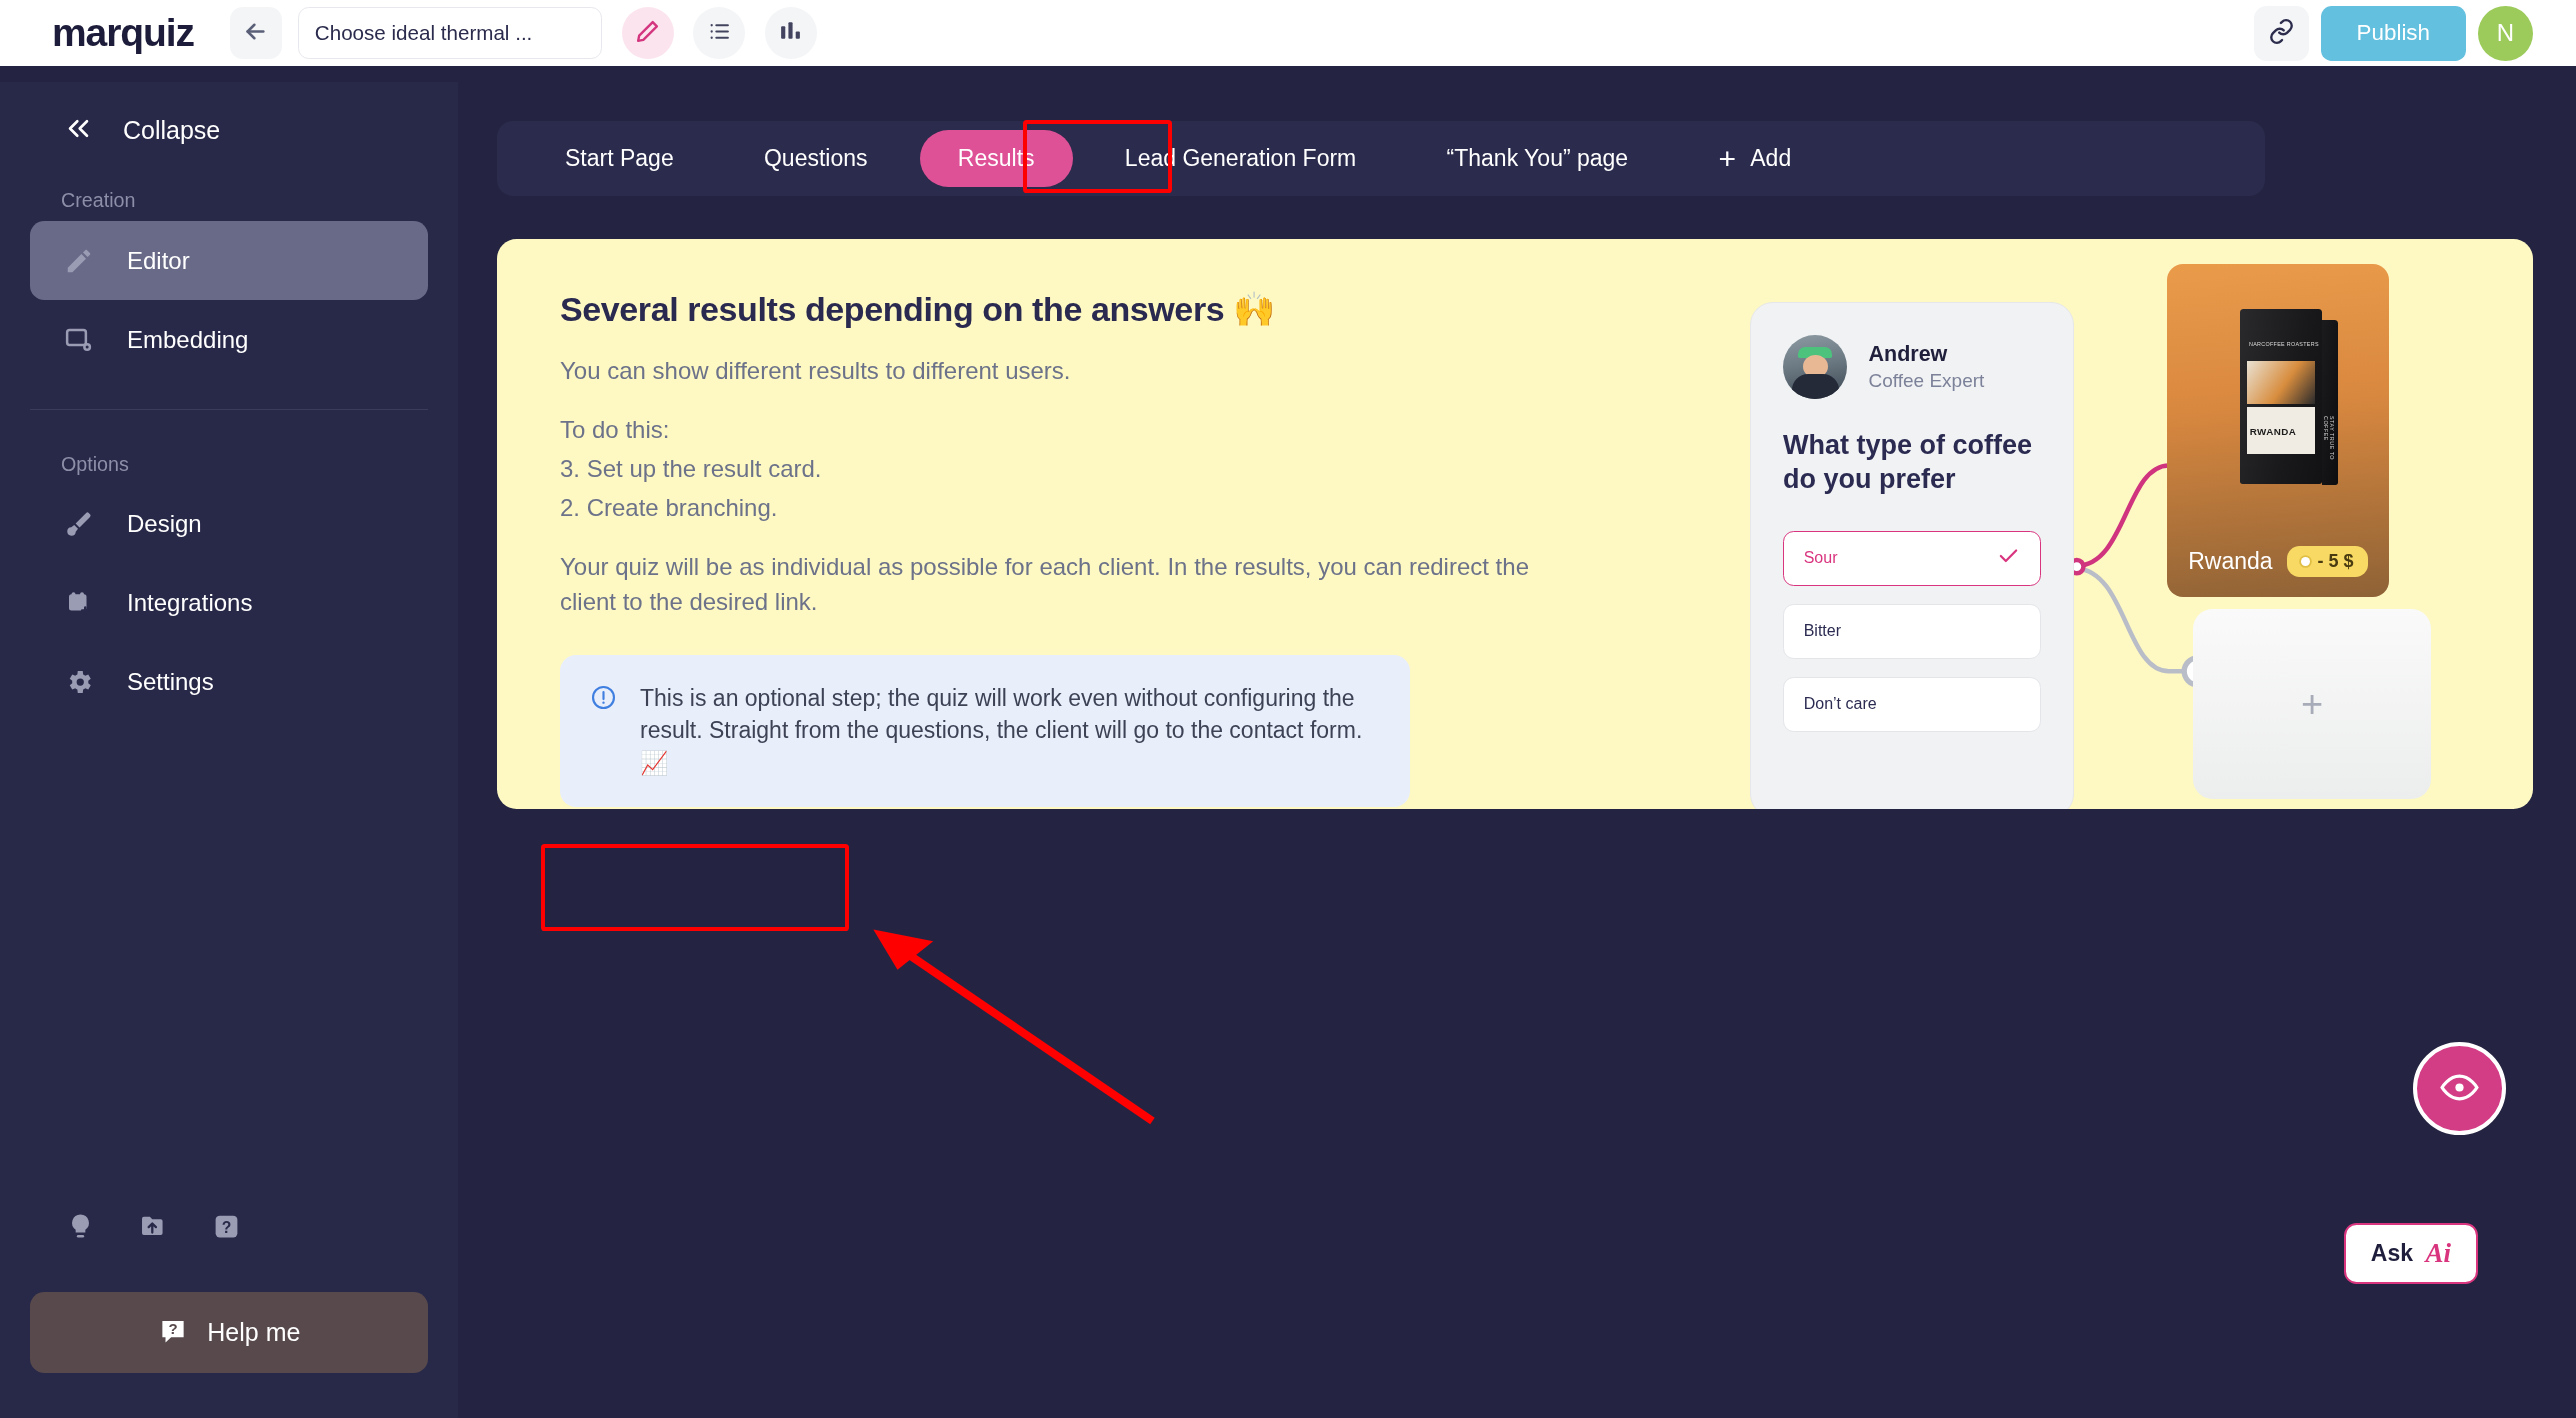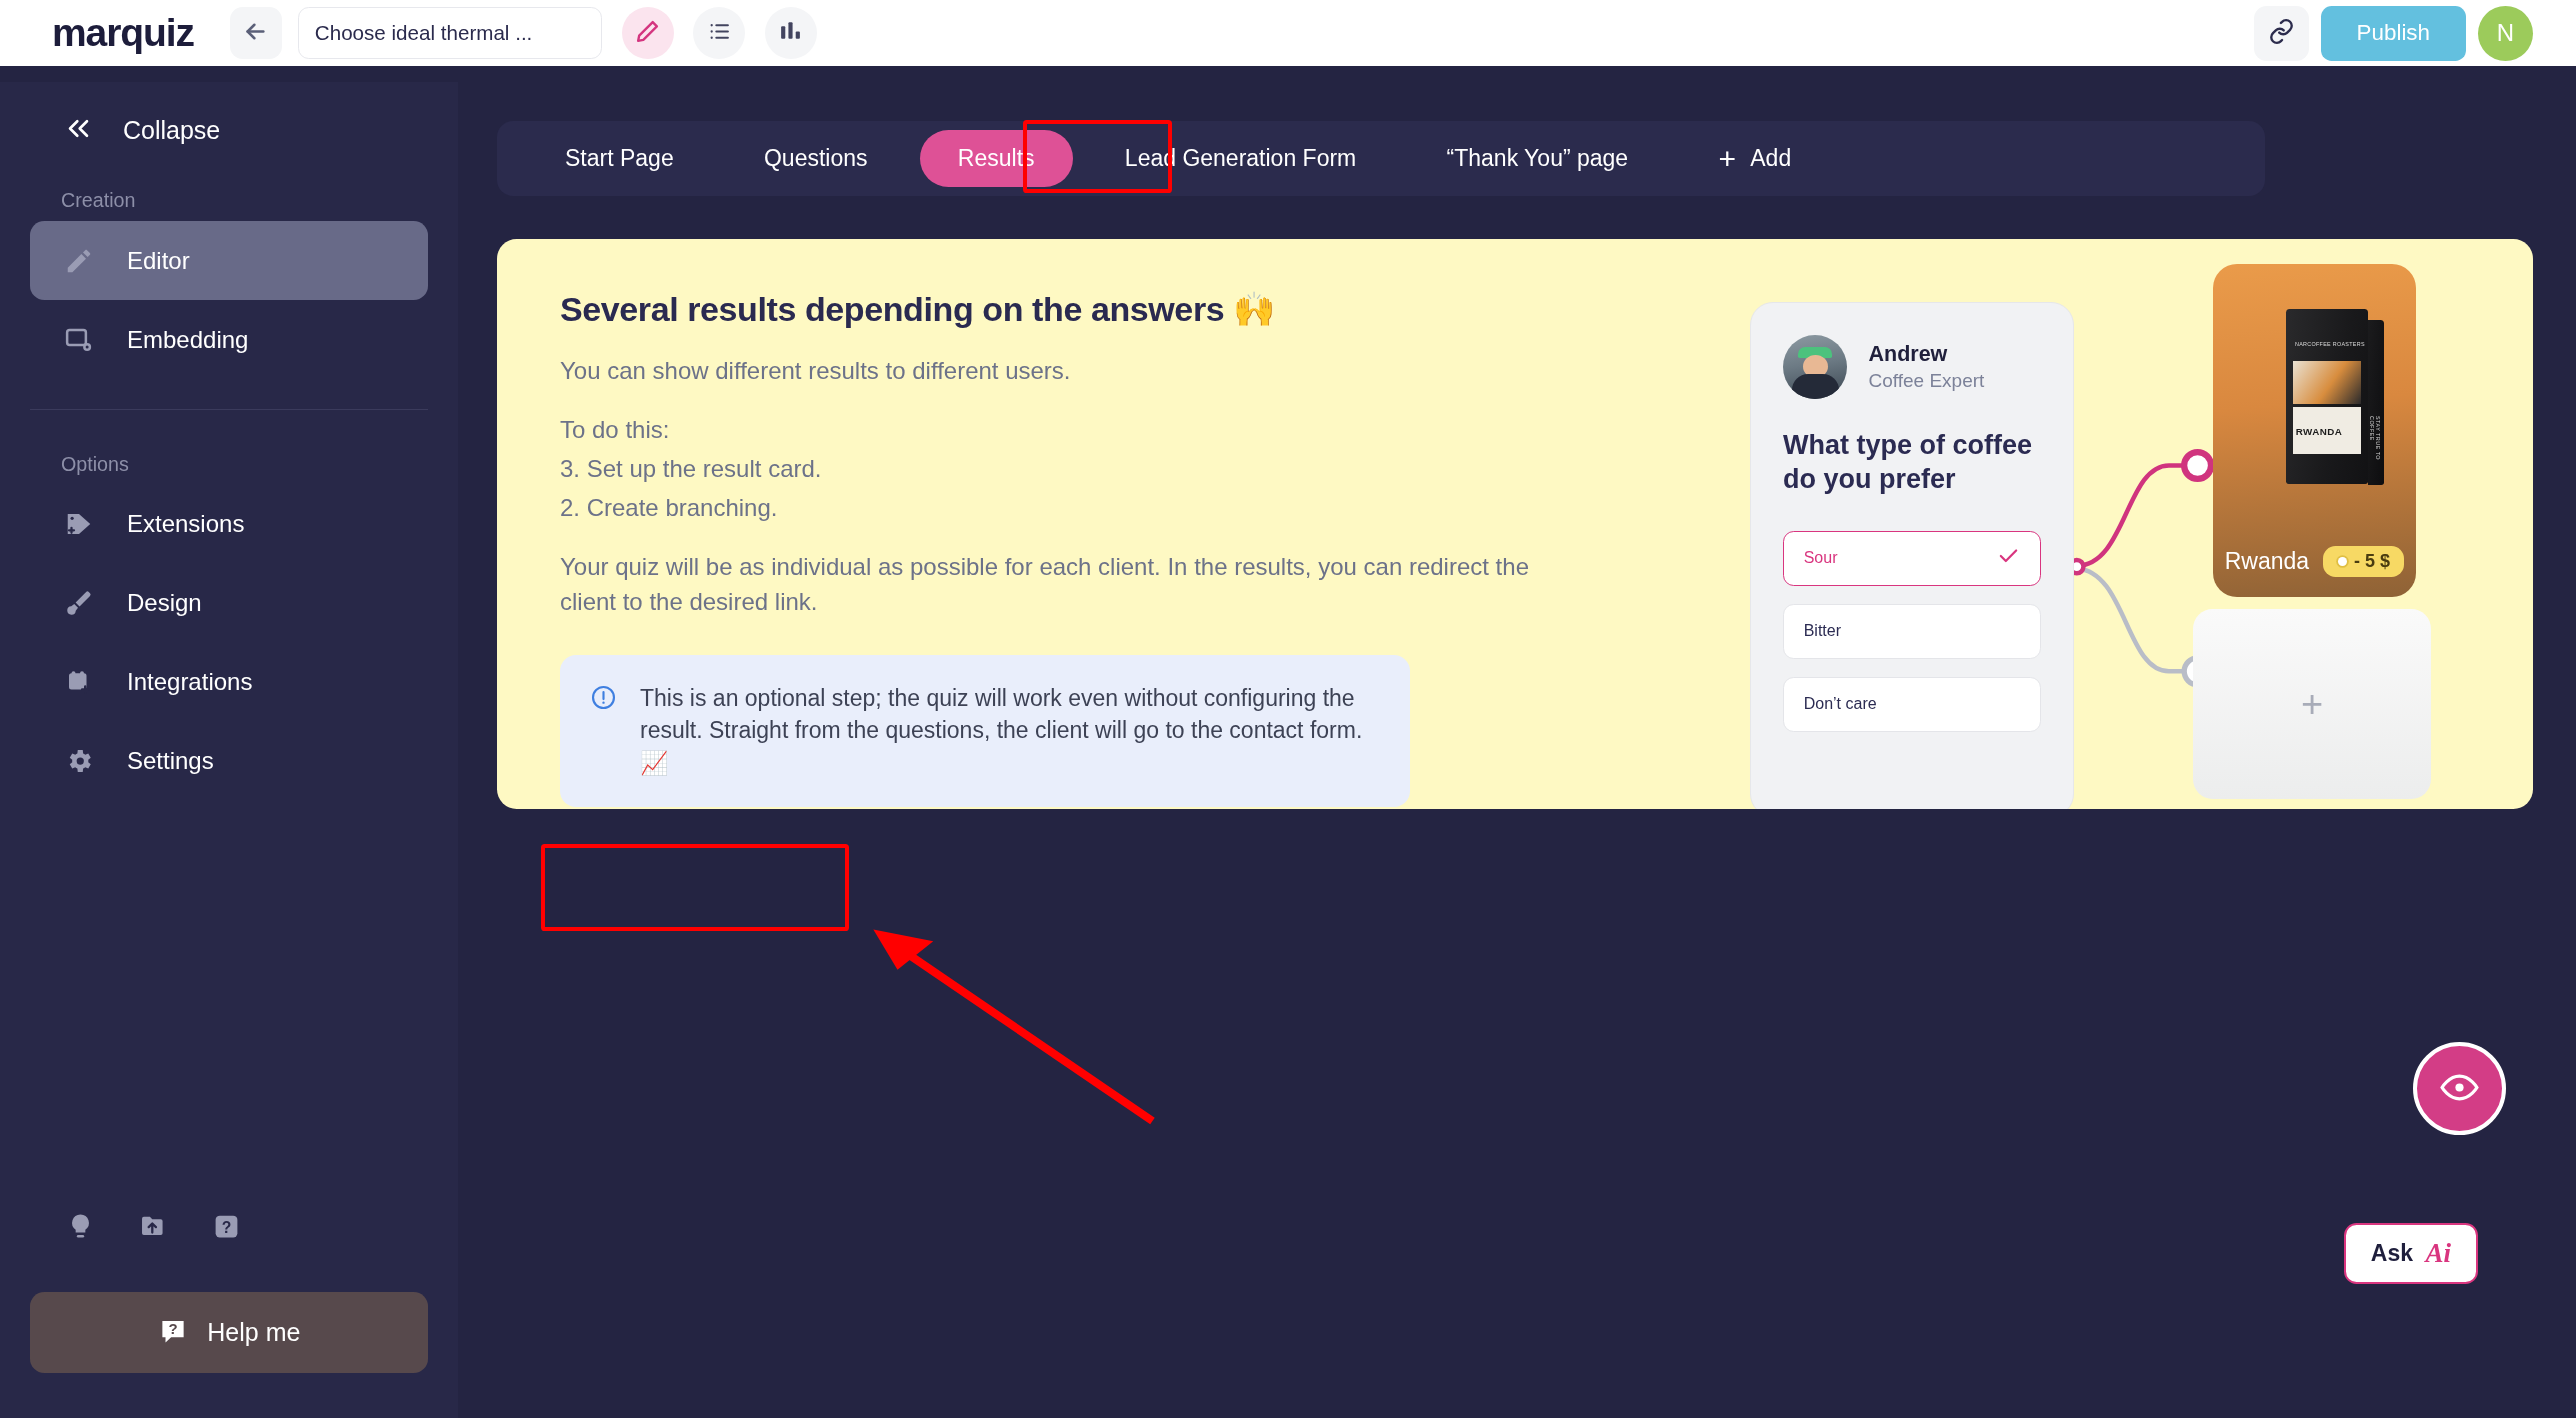--- a/index.html
+++ b/index.html
@@ -224,22 +224,22 @@
     display: flex; align-items: center; padding: 0 19.7px;
     font-size: 16px; color: #2b2b52;
     cursor: pointer;
     text-align: right;
   }
   .opt.first { margin-top: 34px; border-color: #d9357f; color: #d9357f; justify-content: space-between; }
   .opt.gap { margin-top: 18px; }
   .check { color: #d9357f; font-size: 23px; }
 
   .prod-card {
-    position: absolute; left: 463px; top: 0;
-    width: 203px; height: 333px; border-radius: 24px;
+    position: absolute; left: 417px; top: 0;
+    width: 222px; height: 333px; border-radius: 16px;
     background: linear-gradient(175deg,#ea9b4a 0%, #d9883f 42%, #8e6236 100%);
     overflow: hidden;
   }
   .bag {
     position: absolute; left: 73px; top: 45px;
     width: 82px; height: 175px;
     background: linear-gradient(100deg,#2a2a2c 0%,#19191b 60%,#121214 100%);
     border-radius: 3.6px 3.6px 2.7px 2.7px;
   }
   .bag:before {
@@ -412,30 +412,20 @@
         <circle cx="18.5" cy="17.5" r="1.2" fill="#282848" stroke="none"></circle>
       </svg>
     </span>
     <span class="lbl">Embedding</span>
   </div>
 
   <div class="divider"></div>
 
   <div class="sect-label">Options</div>
 
-  <div class="nav-item">
-    <span class="nav-icon">
-      <svg width="30" height="30" viewBox="0 0 24 24" fill="#9a9cb4">
-        <path d="M3 4h9l9 8-9 8H3V4z"></path>
-        <circle cx="6.5" cy="7.5" r="1.3" fill="#282848"></circle>
-        <path d="M6 15v4M4 17h4" stroke="#282848" stroke-width="1.8" stroke-linecap="round"></path>
-      </svg>
-    </span>
-    <span class="lbl">Extensions</span>
-  </div>
 
   <div class="nav-item">
     <span class="nav-icon">
       <svg width="30" height="30" viewBox="0 0 24 24" fill="#9a9cb4">
         <path d="M19.8 3.2a1.5 1.5 0 00-2.1 0L9.3 11.6l3.1 3.1 8.4-8.4a1.5 1.5 0 000-2.1l-1-1z"></path>
         <path d="M8.2 12.8l3 3-1.8 2.4a3.4 3.4 0 11-3.6-3.6l2.4-1.8z"></path>
       </svg>
     </span>
     <span class="lbl">Design</span>
   </div>

